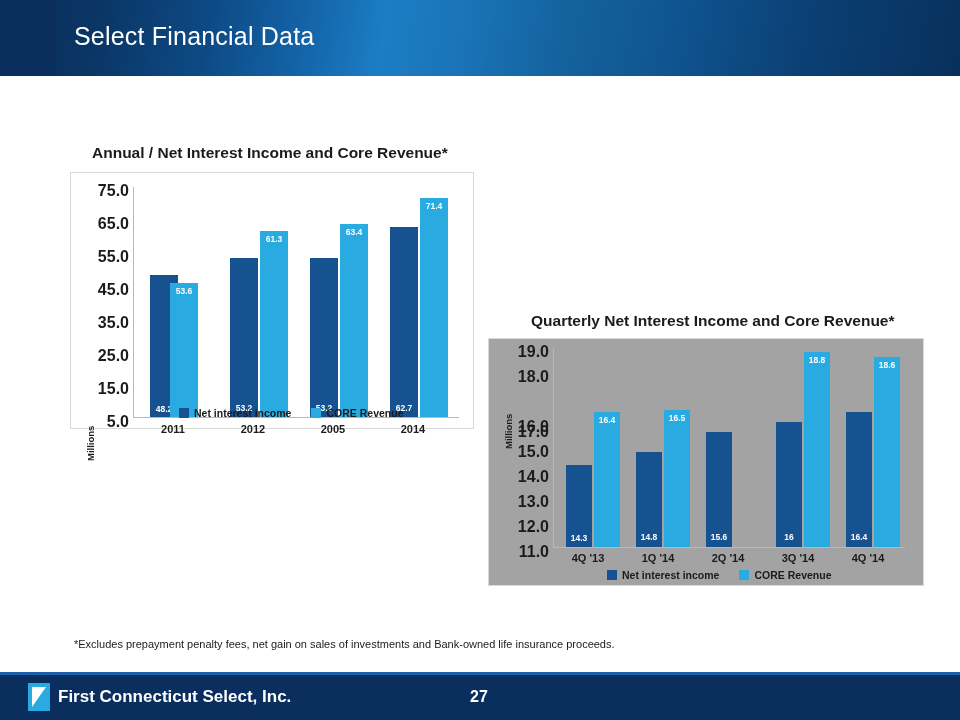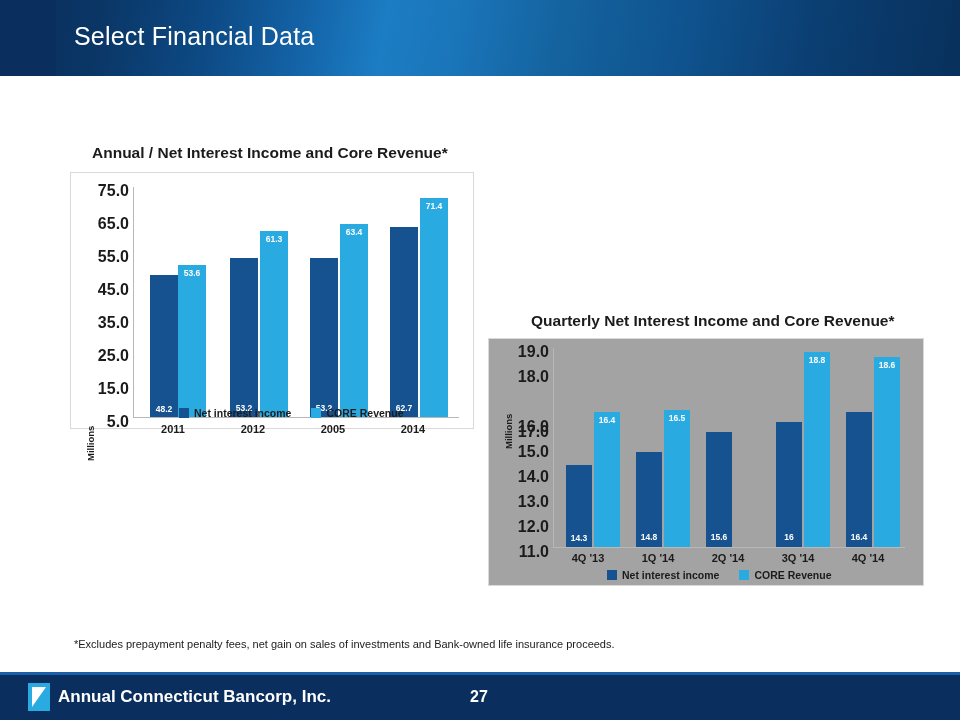--- a/index.html
+++ b/index.html
@@ -206,21 +206,21 @@
   <div class="ytick" style="left:14px; top:141px; width:44px;">35.0</div>
   <div class="ytick" style="left:14px; top:174px; width:44px;">25.0</div>
   <div class="ytick" style="left:14px; top:207px; width:44px;">15.0</div>
   <div class="ytick" style="left:14px; top:240px; width:44px;">5.0</div>
 
   <div class="plot" style="left:62px; top:14px; width:326px; height:231px;">
 
     <div class="bar dark" style="left:16px;  width:28px; height:142.5px;">
       <div class="bar-value below" style="top:129px;">48.2</div>
     </div>
-    <div class="bar light" style="left:44px;  width:28px; height:152px;">
+    <div class="bar light" style="left:36px;  width:28px; height:134px;">
       <div class="bar-value above">53.6</div>
     </div>
 
     <div class="bar dark" style="left:96px;  width:28px; height:159.0px;">
       <div class="bar-value below" style="top:145px;">53.2</div>
     </div>
     <div class="bar light" style="left:126px; width:28px; height:185.8px;">
       <div class="bar-value above">61.3</div>
     </div>
 
@@ -322,14 +322,14 @@
       <span>CORE Revenue</span>
     </span>
   </div>
 </div>
 
 <div class="footnote">*Excludes prepayment penalty fees, net gain on sales of investments and Bank-owned life insurance proceeds.</div>
 
 <div class="footer-rule"></div>
 <div class="footer-band"></div>
 <div class="footer-logo-mark"></div>
-<div class="footer-company">Annual Connecticut Bancorp, Inc.</div>
+<div class="footer-company">First Connecticut Select, Inc.</div>
 <div class="page-number">27</div>
 
 </body></html>

